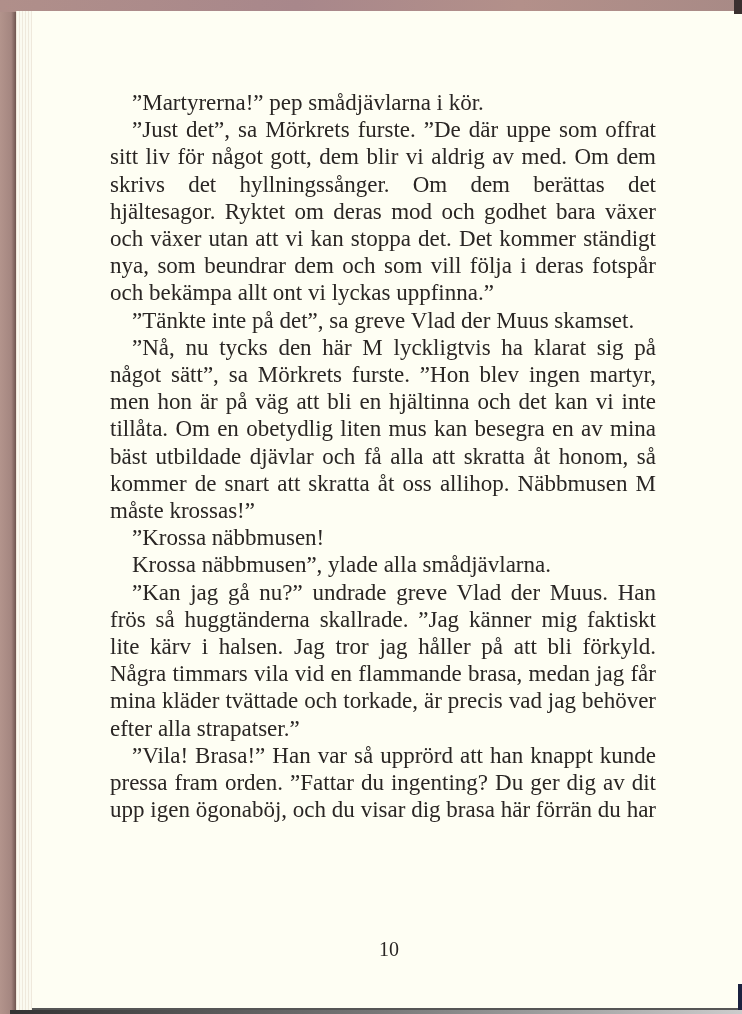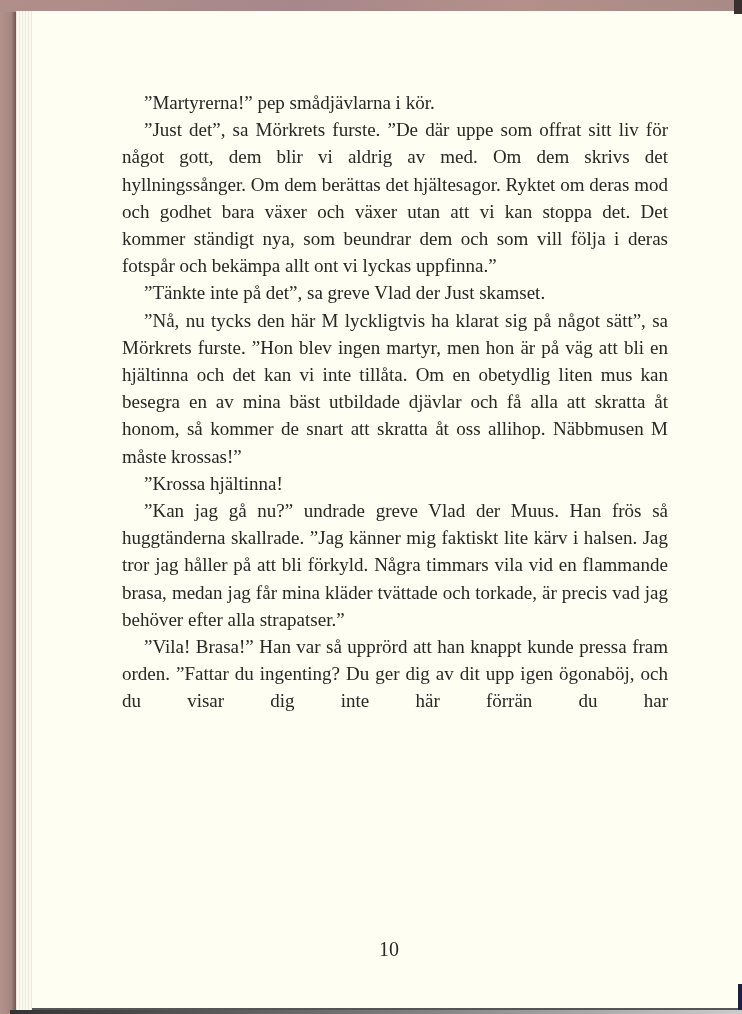--- a/index.html
+++ b/index.html
@@ -68,25 +68,25 @@
     .right-corner-bottom {
       position: absolute;
       right: 0;
       bottom: 0;
       width: 4px;
       height: 30px;
       background: #1b2240;
     }
     .text {
       position: absolute;
-      left: 122px;
+      left: 110px;
       top: 89px;
       width: 546px;
       font-family: "Liberation Serif", "DejaVu Serif", serif;
-      font-size: 19px;
+      font-size: 23px;
       line-height: 27.2px;
       color: #2a2624;
       text-align: justify;
     }
     .text p {
       margin: 0;
       text-indent: 22px;
     }
     .text p.last-line-justify {
       text-align-last: justify;
@@ -112,21 +112,22 @@
   <div class="top-edge"></div>
   <div class="page"></div>
   <div class="gutter"></div>
   <div class="right-corner"></div>
   <div class="right-corner-bottom"></div>
   <div class="bottom-edge"></div>
 
   <div class="text">
     <p>”Martyrerna!” pep smådjävlarna i kör.</p>
     <p>”Just det”, sa Mörkrets furste. ”De där uppe som offrat sitt liv för något gott, dem blir vi aldrig av med. Om dem skrivs det hyllningssånger. Om dem berättas det hjältesagor. Ryktet om deras mod och godhet bara växer och växer utan att vi kan stoppa det. Det kommer ständigt nya, som beundrar dem och som vill följa i deras fotspår och bekämpa allt ont vi lyckas uppfinna.”</p>
-    <p>”Tänkte inte på det”, sa greve Vlad der Just skamset.</p>
+    <p>”Tänkte inte på det”, sa greve Vlad der Muus skamset.</p>
     <p>”Nå, nu tycks den här M lyckligtvis ha klarat sig på något sätt”, sa Mörkrets furste. ”Hon blev ingen martyr, men hon är på väg att bli en hjältinna och det kan vi inte tillåta. Om en obetydlig liten mus kan besegra en av mina bäst utbildade djävlar och få alla att skratta åt honom, så kommer de snart att skratta åt oss allihop. Näbbmusen M måste krossas!”</p>
-    <p>”Krossa hjältinna!</p>
+    <p>”Krossa näbbmusen!</p>
+    <p>Krossa näbbmusen”, ylade alla smådjävlarna.</p>
     <p>”Kan jag gå nu?” undrade greve Vlad der Muus. Han frös så huggtänderna skallrade. ”Jag känner mig faktiskt lite kärv i halsen. Jag tror jag håller på att bli förkyld. Några timmars vila vid en flammande brasa, medan jag får mina kläder tvättade och torkade, är precis vad jag behöver efter alla strapatser.”</p>
-    <p class="last-line-justify">”Vila! Brasa!” Han var så upprörd att han knappt kunde pressa fram orden. ”Fattar du ingenting? Du ger dig av dit upp igen ögonaböj, och du visar dig inte här förrän du har</p>
+    <p class="last-line-justify">”Vila! Brasa!” Han var så upprörd att han knappt kunde pressa fram orden. ”Fattar du ingenting? Du ger dig av dit upp igen ögonaböj, och du visar dig brasa här förrän du har</p>
   </div>
 
   <div class="page-number">10</div>
 </div>
 
 </body></html>

